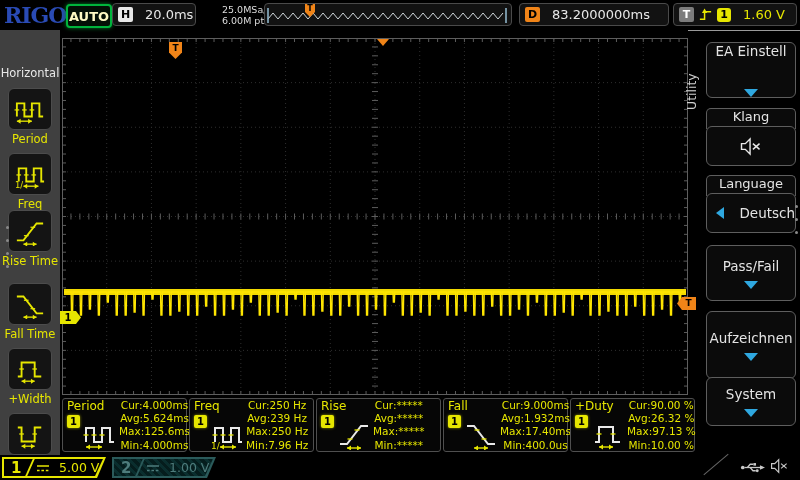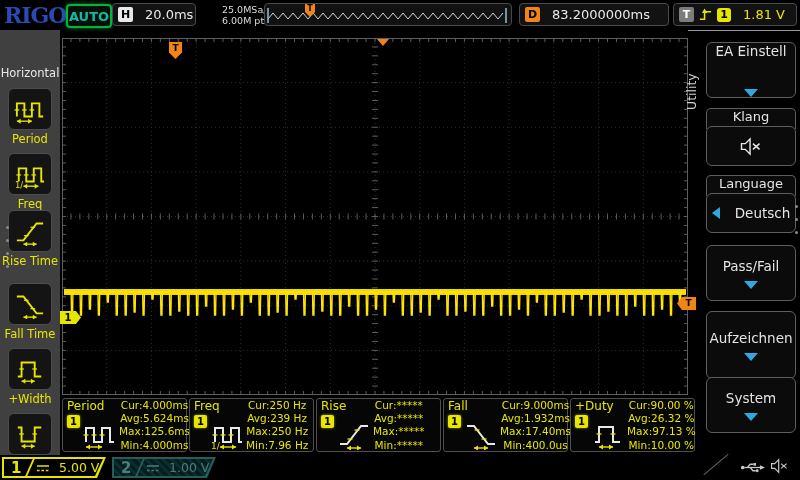--- a/index.html
+++ b/index.html
@@ -3,21 +3,21 @@
 <meta charset="utf-8">
 <style>
   html,body{margin:0;padding:0;background:#222;}
   #screen{position:relative;width:800px;height:480px;background:#000;overflow:hidden;
           font-family:"DejaVu Sans","Liberation Sans",sans-serif;}
   .abs{position:absolute;}
   
   #logo{left:4px;top:2px;font-family:"DejaVu Serif","Liberation Serif",serif;
         font-size:22px;font-weight:900;color:#2a4bb5;letter-spacing:-1px;}
   #auto{left:66px;top:4px;width:42px;height:20px;border:2px solid #00b43c;border-radius:4px;
-        background:#041006;color:#14b8a6;font-size:13px;font-weight:bold;
+        background:#041006;color:#fef9c3;font-size:13px;font-weight:bold;
         display:flex;align-items:center;justify-content:center;box-shadow:0 0 4px #00802a;}
   .tbox{position:absolute;top:3px;height:23px;background:#121212;border:1px solid #4a4a4a;
         border-radius:4px;display:flex;align-items:center;box-sizing:border-box;}
   .keybadge{display:inline-flex;align-items:center;justify-content:center;width:15px;height:15px;
         border-radius:2px;font-size:11px;font-weight:bold;margin-left:5px;flex:none;}
   .kb-white{background:#e8e8e8;color:#000;}
   .kb-orange{background:#f08418;color:#000;}
   .kb-gray{background:#7c7c7c;color:#fff;}
   .kb-yellow{background:#e6e600;color:#000;border-radius:3px;width:14px;height:14px;}
   .tval{color:#e8e8e8;font-size:13px;margin-left:12px;white-space:nowrap;}
@@ -57,21 +57,21 @@
   .menu-btn{position:absolute;left:706px;width:90px;background:#0b0b0b;border:1px solid #5e5e5e;
       border-radius:6px;color:#e4e4e4;font-size:13.5px;display:flex;flex-direction:column;
       align-items:center;justify-content:center;gap:7px;box-sizing:border-box;cursor:pointer;}
   .menu-title{position:absolute;left:706px;width:90px;height:21px;background:#0b0b0b;
       border:1px solid #5e5e5e;border-bottom:none;border-radius:5px 5px 0 0;color:#e4e4e4;
       font-size:13px;text-align:center;box-sizing:border-box;}
   .arr-down{width:0;height:0;border-left:7px solid transparent;border-right:7px solid transparent;
       border-top:8px solid #2fa8e0;}
   .arr-left{width:0;height:0;border-top:6px solid transparent;border-bottom:6px solid transparent;
       border-right:8px solid #2fa8e0;margin-right:8px;}
-  .row{flex-direction:row;}
+  .row{flex-direction:row;justify-content:flex-end;}
   
   .meas{position:absolute;top:398px;width:125px;height:54px;background:#060606;
       border:1px solid #4f4f4f;border-radius:3px;box-sizing:border-box;}
   .m-title{position:absolute;left:4px;top:0px;color:#e6e600;font-size:12px;}
   .m-ch{position:absolute;left:4px;top:16px;width:13px;height:13px;background:#e6e600;
       border-radius:2px;color:#000;font-size:10px;font-weight:bold;text-align:center;
       line-height:13px;box-shadow:0 0 3px #909000;}
   .m-icon{position:absolute;left:19px;top:19px;width:36px;height:32px;color:#e8e8e8;}
   .m-vals{position:absolute;left:56px;top:0px;color:#e6e600;font-size:10.5px;line-height:13.2px;white-space:nowrap;text-align:center;}
   
@@ -132,21 +132,21 @@
 
     <div class="tbox" style="left:673px;width:124px;">
       <span class="keybadge kb-gray">T</span>
       <span class="mbtn-ic" style="width:15px;height:15px;color:#e6e600;margin-left:4px;">
           <svg viewBox="0 0 16 16">
             <polyline points="2,13 7,13 7,5 14,5" fill="none" stroke="currentColor" stroke-width="1.6"></polyline>
             <polygon points="7,1.5 4.2,6.5 9.8,6.5" fill="currentColor"></polygon>
           </svg>
         </span>
       <span class="keybadge kb-yellow" style="margin-left:4px;">1</span>
-      <span class="tval yellow">1.81 V</span>
+      <span class="tval yellow">1.60 V</span>
     </div>
   </div>
 
   <div class="abs" id="left-sidebar">
     <div class="abs" id="lsb-title">Horizontal</div>
 
     <div class="sb-item" style="top:58px;">
       <div class="sb-btn">
           <span class="ic">
             <svg viewBox="0 0 32 32" xmlns="http://www.w3.org/2000/svg">
@@ -625,21 +625,21 @@
   </div>
 
   <div class="menu-btn" style="top:245px;height:56px;">
     <span>Pass/Fail</span>
     <i class="arr-down"></i>
   </div>
   <div class="menu-btn" style="top:311px;height:68px;">
     <span>Aufzeichnen</span>
     <i class="arr-down"></i>
   </div>
-  <div class="menu-btn" style="top:377px;height:56px;">
+  <div class="menu-btn" style="top:377px;height:49px;">
     <span>System</span>
     <i class="arr-down"></i>
   </div>
   <div class="dot" style="left:795px;top:205px;"></div>
   <div class="dot" style="left:795px;top:218px;"></div>
   <div class="dot" style="left:795px;top:231px;"></div>
 
   <div class="meas" style="left:62px;">
     <div class="m-title">Period</div>
     <div class="m-ch">1</div>

